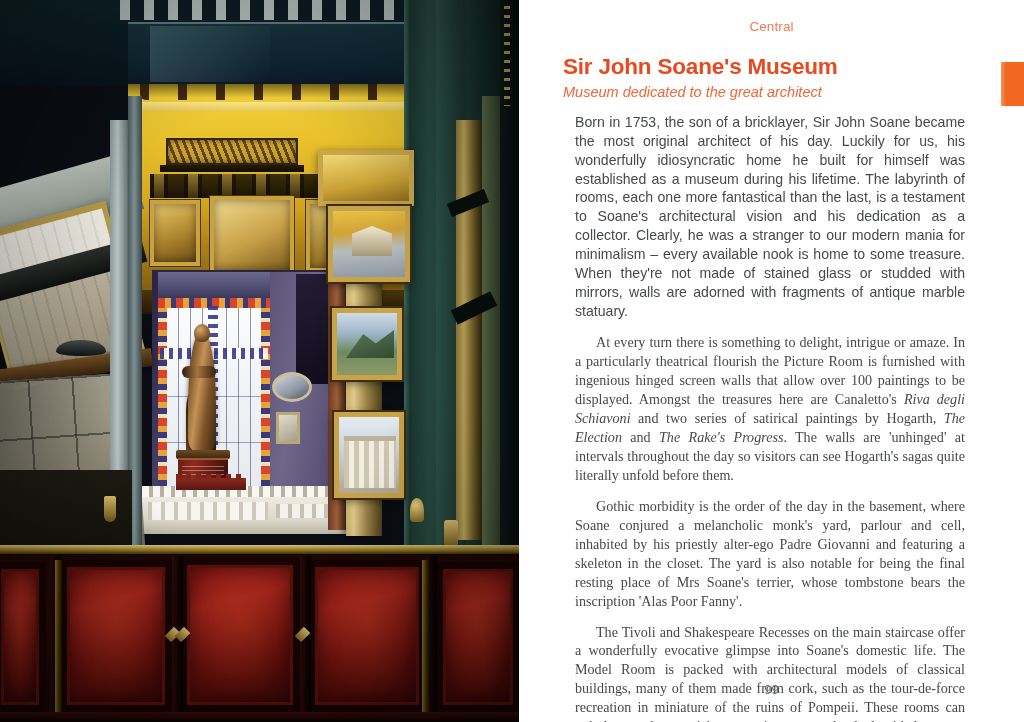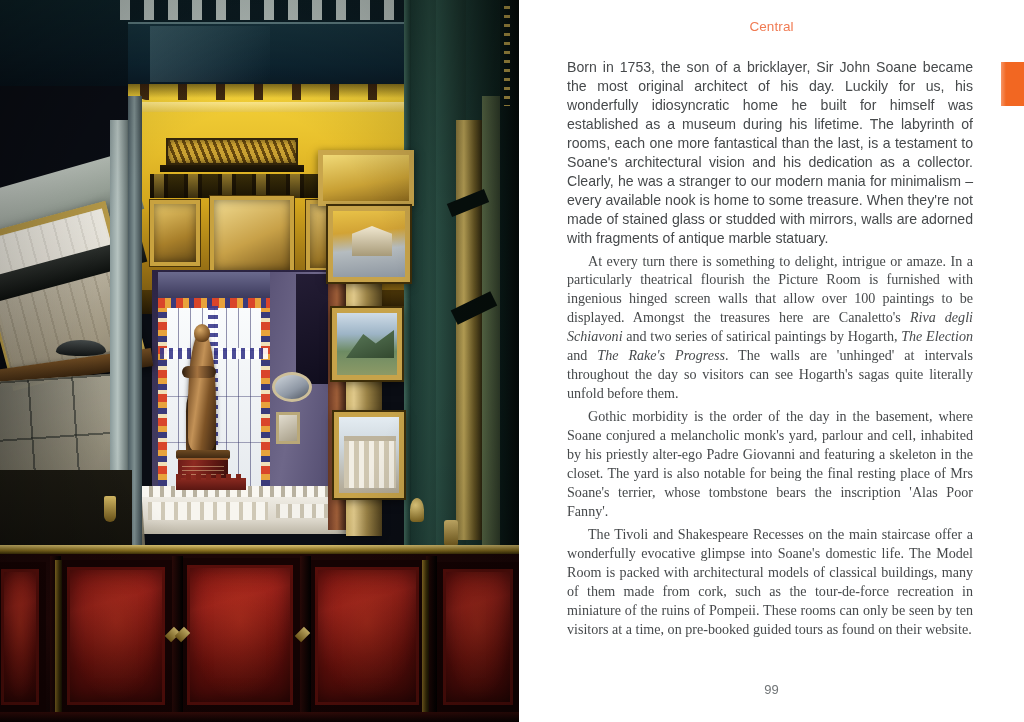--- a/index.html
+++ b/index.html
@@ -528,21 +528,21 @@
     margin: 1px 0 0 0;
     text-align: justify;
     text-justify: inter-word;
   }
   .body-para {
     font-size: 14.1px;
     color: #46494b;
     line-height: 1.345;
     text-align: justify;
     text-justify: inter-word;
-    margin: 4px;
+    margin: 12px;
     hyphens: none;
   }
   .body-para.indent { text-indent: 21px; font-family: Liberation Serif, serif; }
   .body-para i { font-style: italic; }
   .folio {
     position: absolute;
     left: 0; top: 682px; width: 505px;
     text-align: center;
     font-size: 13px;
     color: #707476;
@@ -681,21 +681,23 @@
 
     <div class="ph photo-vignette"></div>
   </div>
 
   <div class="content">
 
     <div class="running-head" style="color: rgb(240, 122, 82);">Central</div>
 
     <div class="col">
 
-
+      <h1 class="title" style="color: rgb(232, 73, 30);">Sir John Soane's Museum</h1>
+
+      <p class="subtitle" style="color: rgb(239, 102, 54);">Museum dedicated to the great architect</p>
 
 
       <p class="body-para" style="color: rgb(70, 73, 75);">Born in 1753, the son of a bricklayer, Sir John Soane became the most original architect of his day.  Luckily for us, his wonderfully idiosyncratic home he built for himself was established as a museum during his lifetime.  The labyrinth of rooms, each one more fantastical than the last, is a testament to Soane's architectural vision and his dedication as a collector.  Clearly, he was a stranger to our modern mania for minimalism – every available nook is home to some treasure.  When they're not made of stained glass or studded with mirrors, walls are adorned with fragments of antique marble statuary.</p>
 
       <p class="body-para indent" style="color: rgb(70, 73, 75);">At every turn there is something to delight, intrigue or amaze.  In a particularly theatrical flourish the Picture Room is furnished with ingenious hinged screen walls that allow over 100 paintings to be displayed.  Amongst the treasures here are Canaletto's <i>Riva degli Schiavoni</i> and two series of satirical paintings by Hogarth, <i>The Election</i> and <i>The Rake's Progress</i>.  The walls are 'unhinged' at intervals throughout the day so visitors can see Hogarth's sagas quite literally unfold before them.</p>
 
       <p class="body-para indent" style="color: rgb(70, 73, 75);">Gothic morbidity is the order of the day in the basement, where Soane conjured a melancholic monk's yard, parlour and cell, inhabited by his priestly alter-ego Padre Giovanni and featuring a skeleton in the closet.  The yard is also notable for being the final resting place of Mrs Soane's terrier, whose tombstone bears the inscription 'Alas Poor Fanny'.</p>
 
       <p class="body-para indent" style="color: rgb(70, 73, 75);">The Tivoli and Shakespeare Recesses on the main staircase offer a wonderfully evocative glimpse into Soane's domestic life.  The Model Room is packed with architectural models of classical buildings, many of them made from cork, such as the tour-de-force recreation in miniature of the ruins of Pompeii.  These rooms can only be seen by ten visitors at a time, on pre-booked guided tours as found on their website.</p>
     </div>

